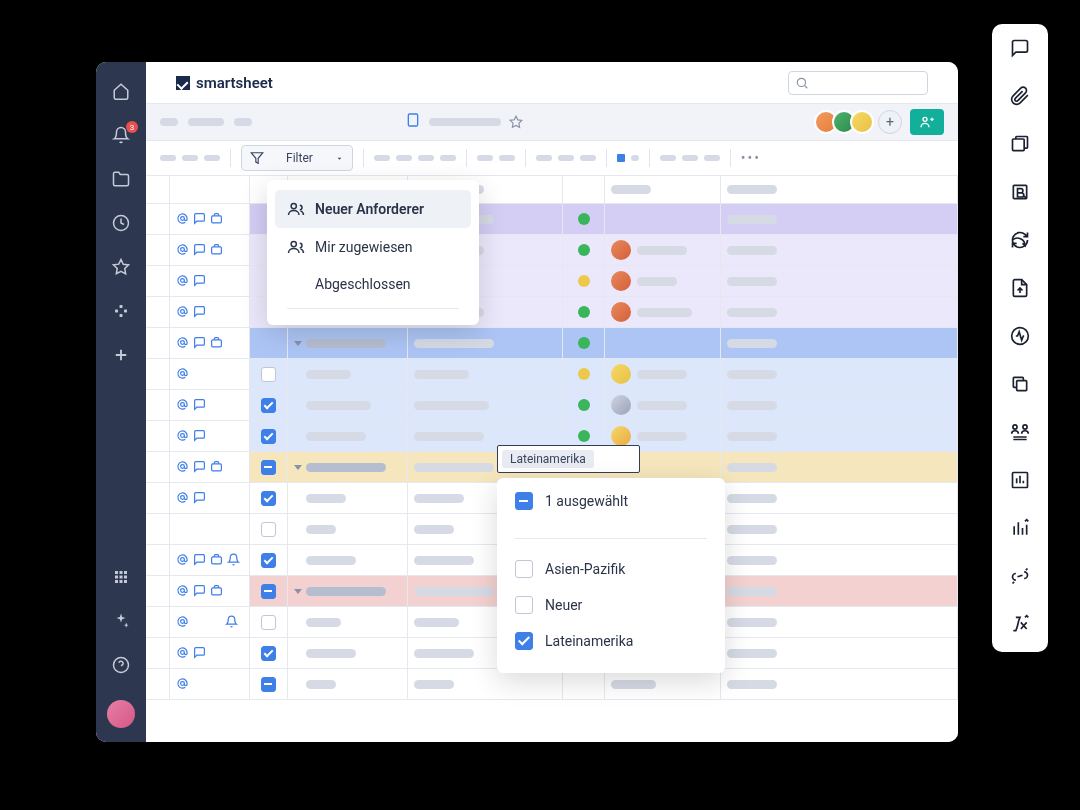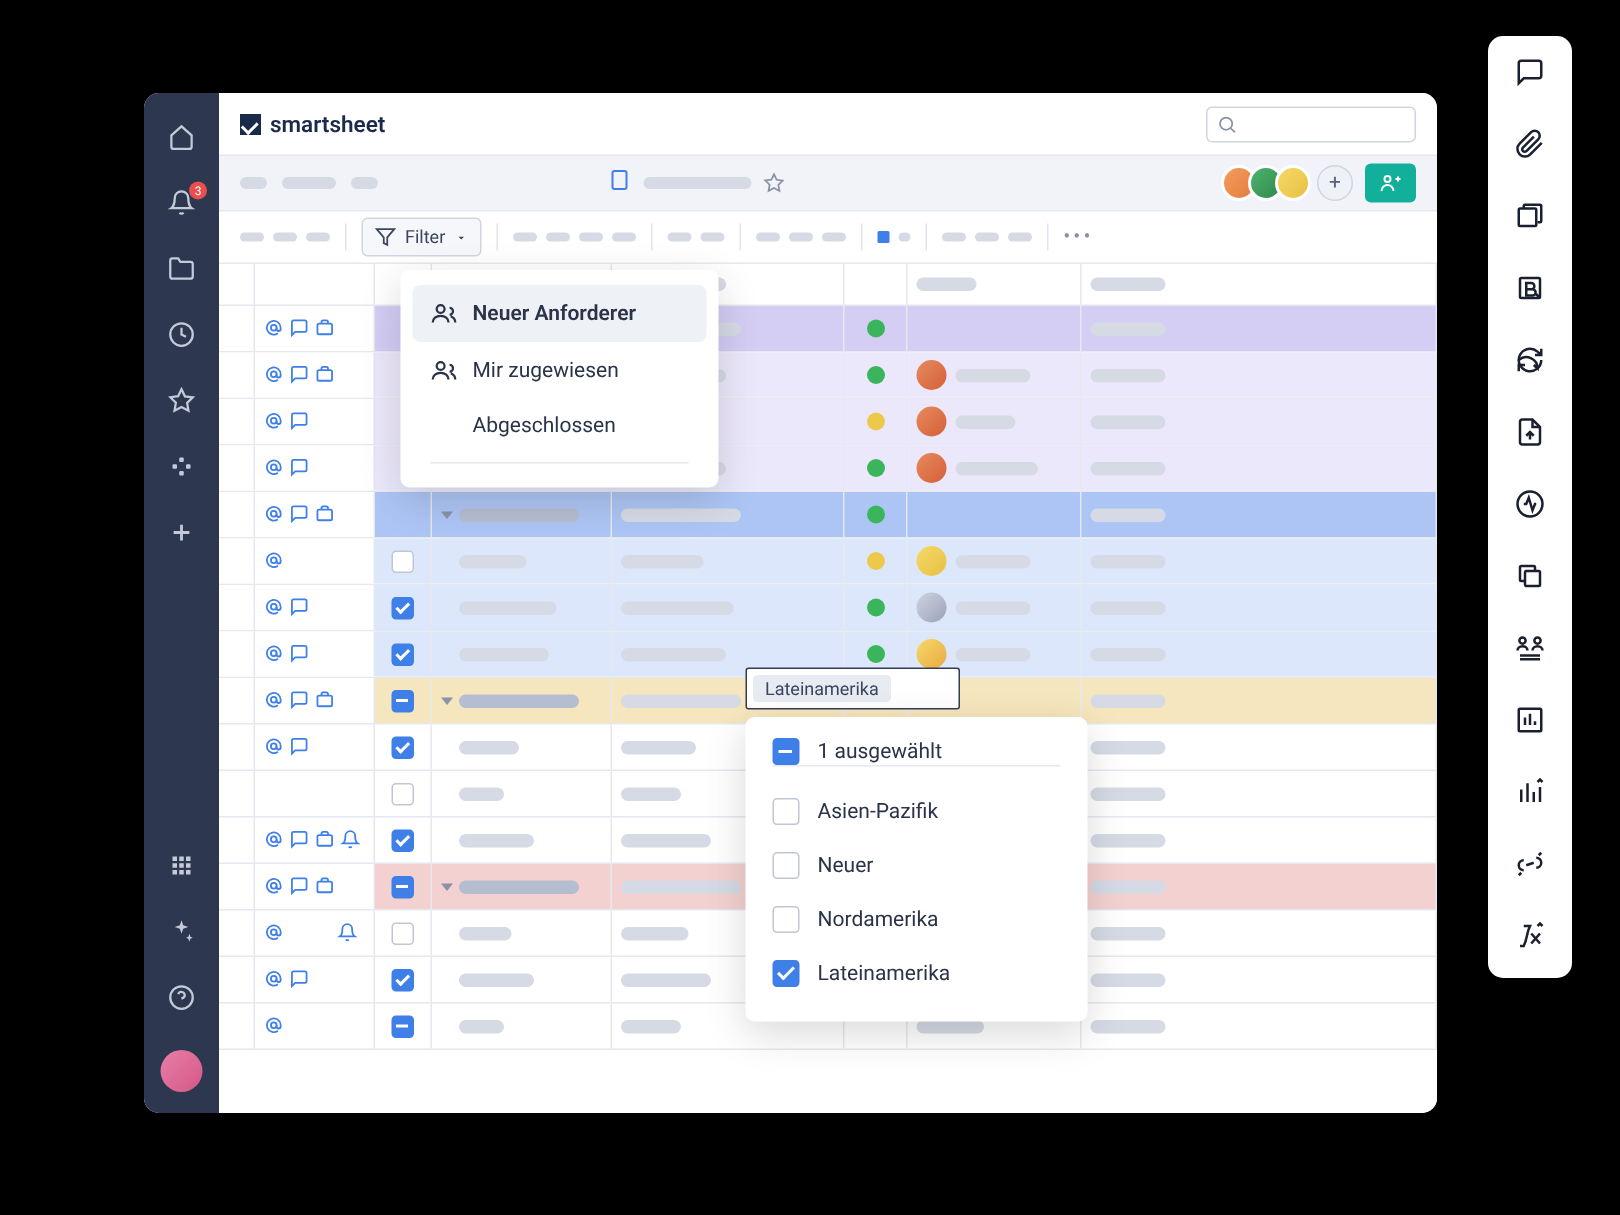--- a/index.html
+++ b/index.html
@@ -34,21 +34,21 @@
     .left-nav-avatar { width: 28px; height: 28px; border-radius: 50%; background: linear-gradient(135deg,#e87fa8,#d45784); margin-bottom: 14px; }
     
     .main { flex: 1; display: flex; flex-direction: column; overflow: hidden; }
     
     .top-header {
       height: 42px;
       background: #fff;
       border-bottom: 1px solid #e5e8ef;
       display: flex;
       align-items: center;
-      padding: 0 14px;
+      padding: 0 30px;
       gap: 0;
     }
     .brand { display: flex; align-items: center; gap: 6px; font-weight: 600; color: #1a2a4a; font-size: 15px; }
     .brand-icon { width: 14px; height: 14px; background: #1a2a4a; display: inline-block; position: relative; }
     .brand-icon::after { content: ""; position: absolute; left: 3px; top: 3px; width: 5px; height: 8px; border-right: 2px solid #fff; border-bottom: 2px solid #fff; transform: rotate(45deg); }
     .top-spacer { flex: 1; }
     .search-bar { width: 140px; height: 24px; border: 1px solid #d0d5e0; border-radius: 4px; display: flex; align-items: center; padding: 0 6px; }
     
     .doc-header {
       height: 36px;
@@ -81,21 +81,21 @@
     }
     .tb-pill { width: 16px; height: 6px; background: #d5dae5; border-radius: 3px; }
     .tb-divider { width: 1px; height: 18px; background: #e0e4ec; margin: 0 4px; }
     .filter-btn {
       height: 26px;
       border: 1px solid #d0d5e0;
       background: #f5f7fb;
       border-radius: 4px;
       display: flex;
       align-items: center;
-      gap: 6px;
+      gap: 22px;
       padding: 0 8px;
       font-size: 12px;
       color: #3a4560;
     }
     .tb-dots { color: #8a92a8; font-size: 14px; letter-spacing: 2px; }
     
     .grid-area { flex: 1; position: relative; overflow: hidden; background: #fff; }
     .grid-rows { display: flex; flex-direction: column; }
     .grid-header-row { height: 28px; display: flex; border-bottom: 1px solid #e5e8ef; }
     .grid-row { height: 31px; display: flex; border-bottom: 1px solid #e5e8ef; }
@@ -184,21 +184,21 @@
       position: absolute;
       left: 497px;
       top: 478px;
       width: 228px;
       background: #fff;
       border-radius: 6px;
       box-shadow: 0 8px 28px rgba(0,0,0,0.15);
       padding: 14px 18px;
       z-index: 30;
     }
-    .rm-header { display: flex; align-items: center; gap: 12px; font-size: 14px; color: #2a3348; margin-bottom: 0; }
+    .rm-header { display: flex; align-items: center; gap: 12px; font-size: 14px; color: #2a3348; margin-bottom: 28px; }
     .rm-divider { height: 1px; background: #e5e8ef; margin-bottom: 12px; }
     .rm-item { display: flex; align-items: center; gap: 12px; font-size: 14px; color: #2a3348; padding: 9px 0; }
     .rm-check { width: 18px; height: 18px; border-radius: 3px; border: 1.5px solid #c0c6d4; background: #fff; flex-shrink: 0; }
     .rm-check.checked { background: #3e7fe8; border-color: #3e7fe8; position: relative; }
     .rm-check.checked::after { content: ""; position: absolute; left: 5px; top: 1px; width: 4px; height: 9px; border-right: 2.5px solid #fff; border-bottom: 2.5px solid #fff; transform: rotate(45deg); }
     .rm-check.minus { background: #3e7fe8; border-color: #3e7fe8; position: relative; }
     .rm-check.minus::after { content: ""; position: absolute; left: 3px; top: 6.5px; width: 9px; height: 2.5px; background: #fff; }
     
     
     .right-toolbar {
@@ -906,24 +906,20 @@
   <div class="rm-divider"></div>
   <div class="rm-item">
     <div class="rm-check"></div>
     <span>Asien-Pazifik</span>
   </div>
   <div class="rm-item">
     <div class="rm-check"></div>
     <span>Neuer</span>
   </div>
   <div class="rm-item">
-    <div class="rm-check"></div>
-    <span>Nordamerika</span>
-  </div>
-  <div class="rm-item">
     <div class="rm-check checked"></div>
     <span>Lateinamerika</span>
   </div>
 </div>
 
 <div class="right-toolbar">
   <div class="rt-item"><svg viewBox="0 0 24 24" fill="none" stroke="currentColor" stroke-width="2">
         <path d="M21 15a2 2 0 01-2 2H7l-4 4V5a2 2 0 012-2h14a2 2 0 012 2z"></path>
       </svg></div>
   <div class="rt-item"><svg viewBox="0 0 24 24" fill="none" stroke="currentColor" stroke-width="2">

